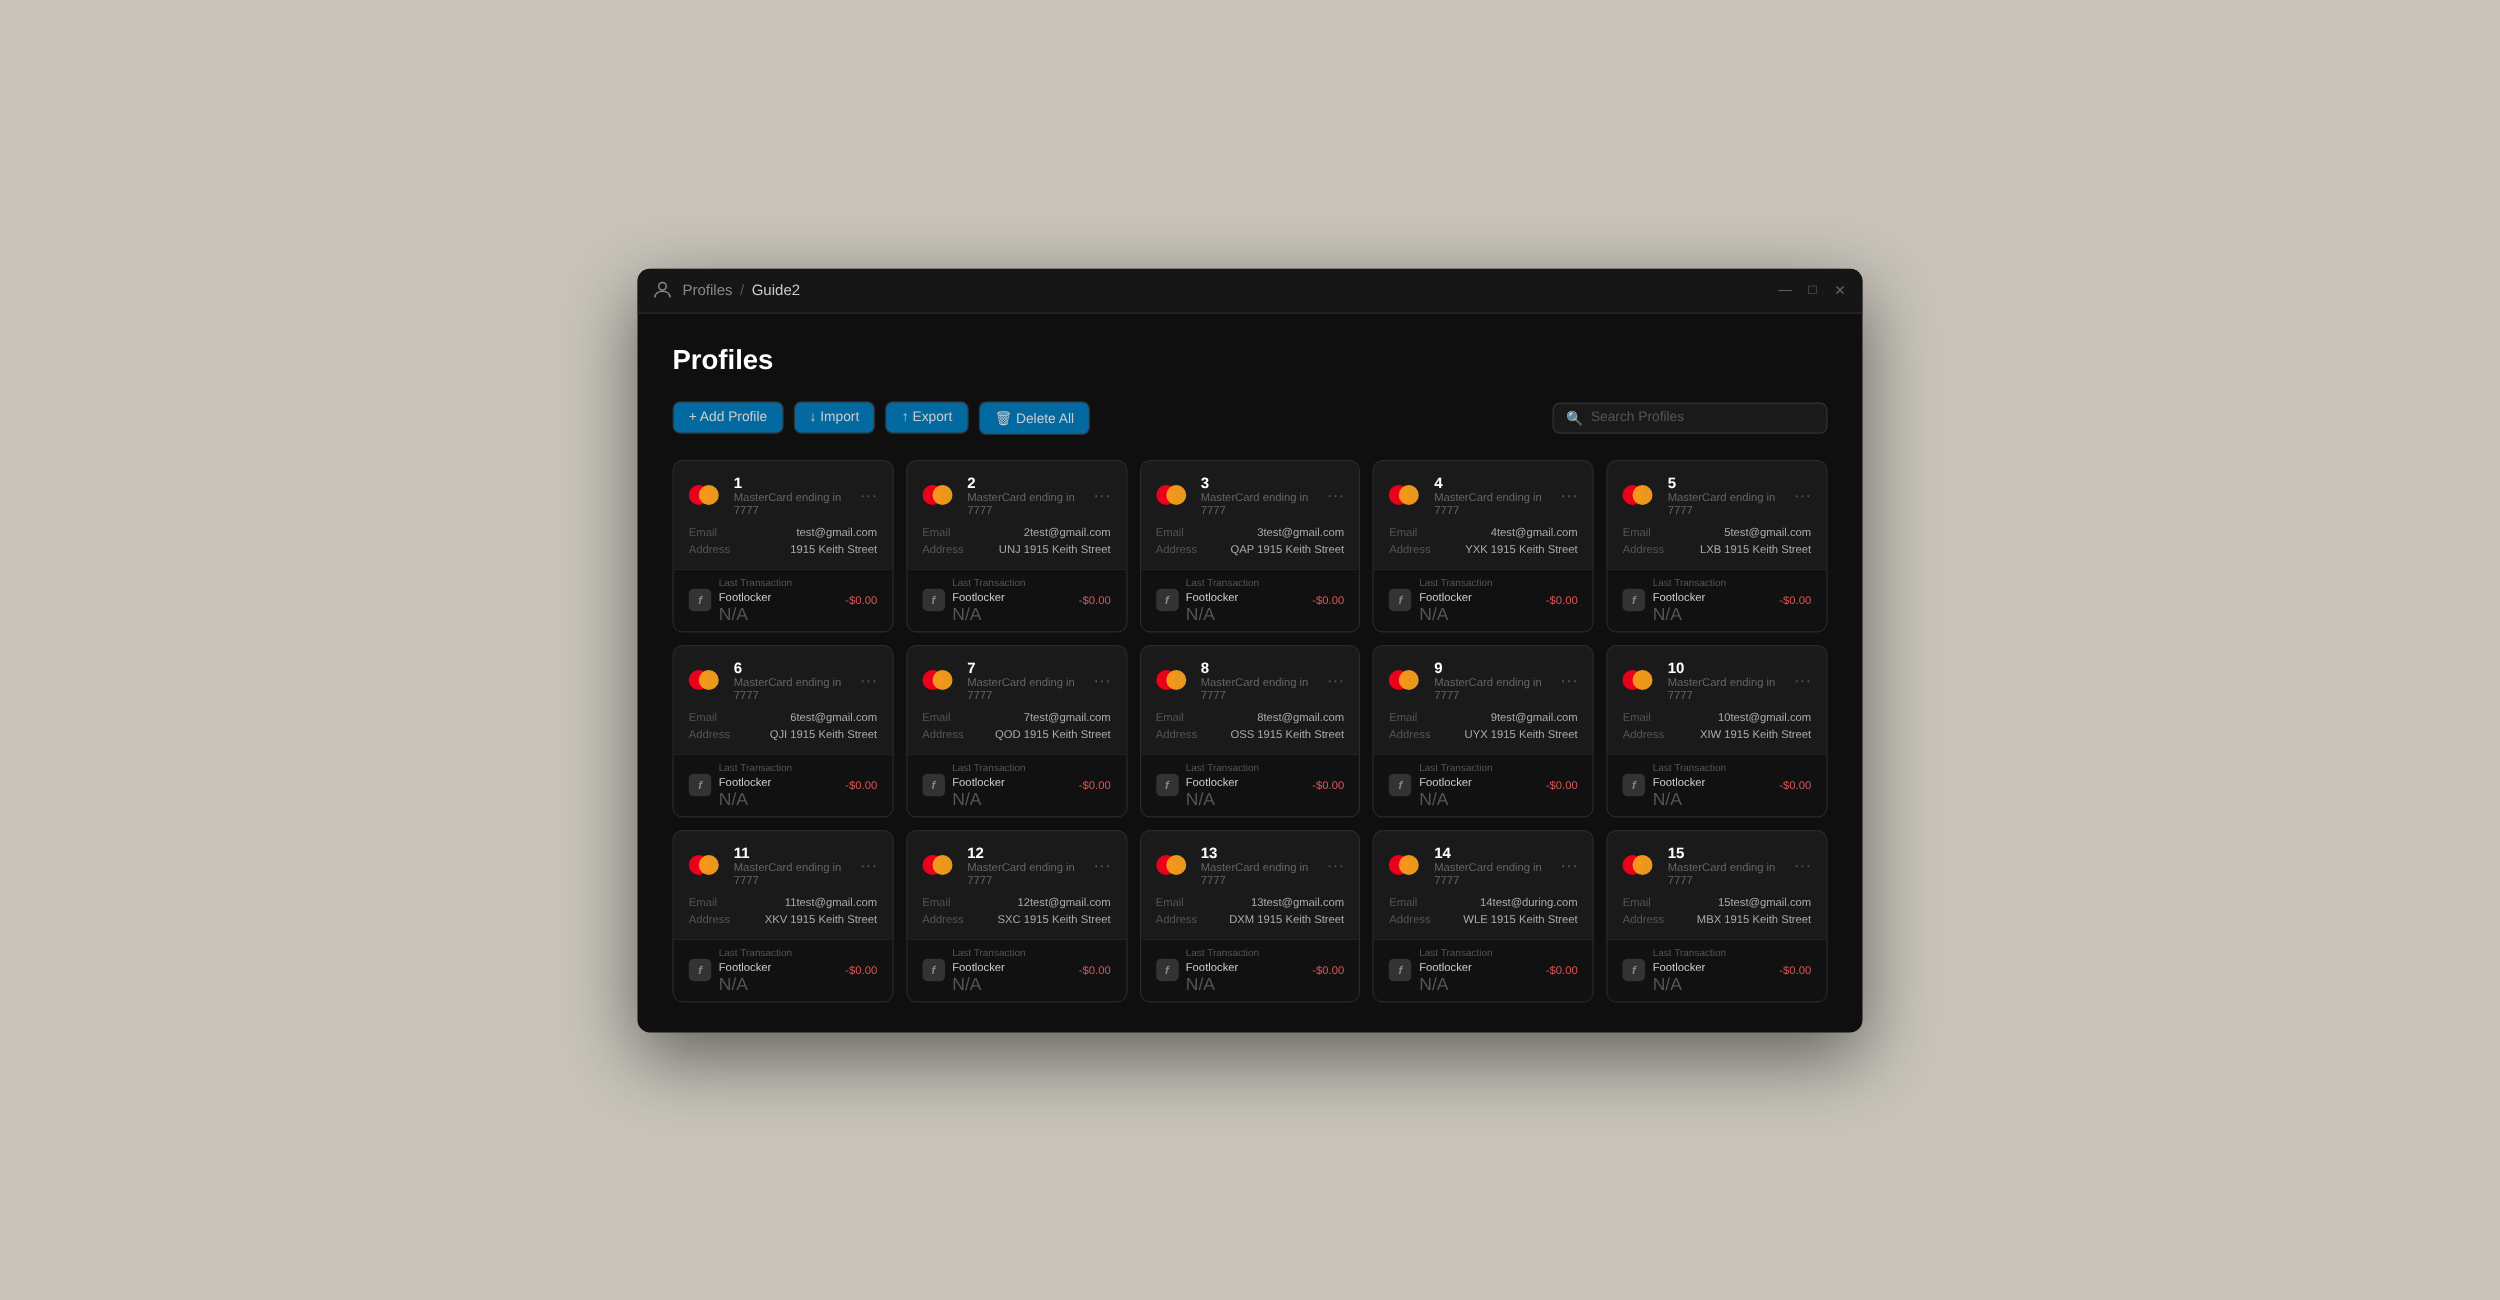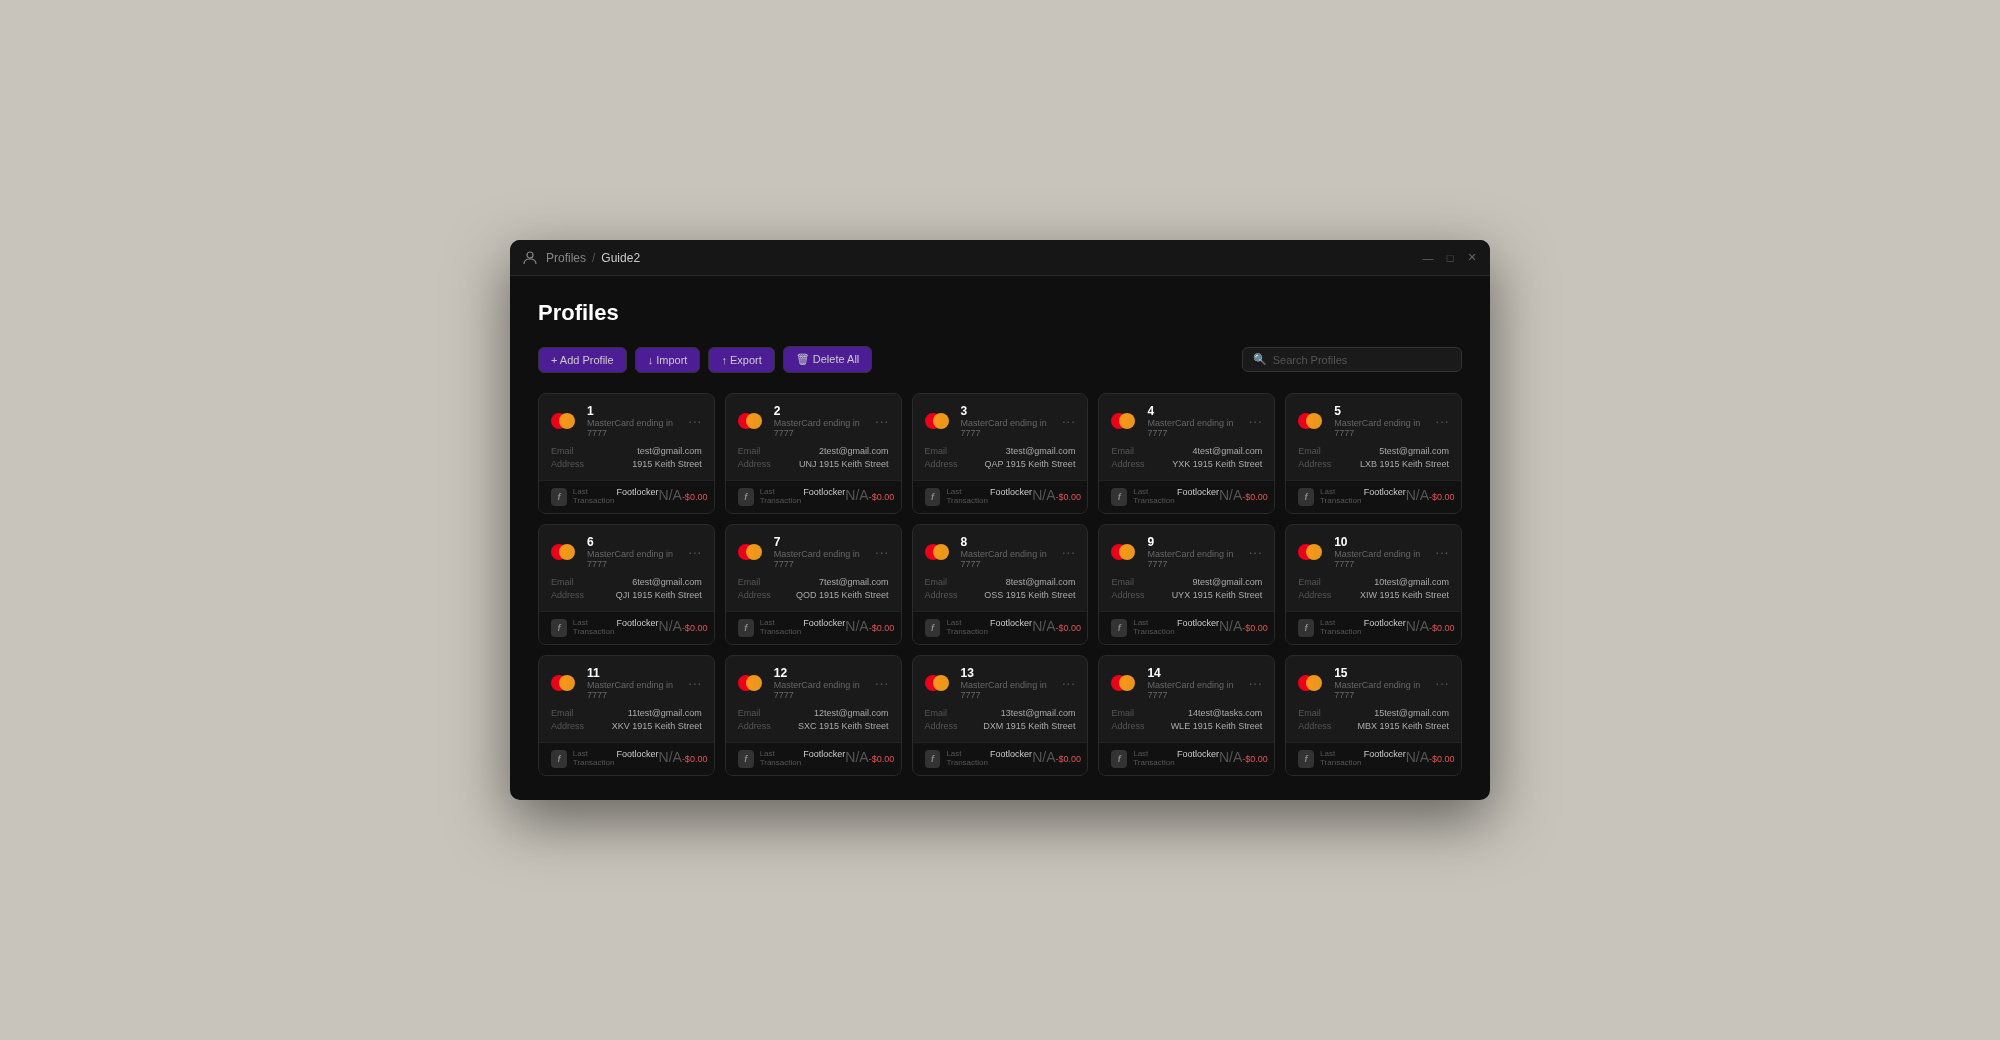--- a/index.html
+++ b/index.html
@@ -81,21 +81,21 @@
       max-width: 600px;
       line-height: 1.5;
     }
     .toolbar {
       display: flex;
       align-items: center;
       gap: 8px;
       margin-bottom: 20px;
     }
     .toolbar-btn {
-      background: #4c1d95;
+      background: #0369a1;
       border: 1px solid #333;
       color: #ccc;
       border-radius: 6px;
       padding: 6px 12px;
       font-size: 11px;
       cursor: pointer;
       display: flex;
       align-items: center;
       gap: 5px;
     }
@@ -216,21 +216,21 @@
       display: flex;
       align-items: center;
       justify-content: center;
       font-size: 9px;
       color: #888;
       font-style: italic;
       font-weight: bold;
     }
     .trans-info {
       display: flex;
-      flex-direction: row;
+      flex-direction: column;
     }
     .trans-name {
       font-size: 9px;
       color: #ccc;
     }
     .trans-sub {
       font-size: 14px;
       color: #555;
     }
     .trans-amount {
@@ -789,21 +789,21 @@
         <div class="card-number-info">
           <span class="card-num">14</span>
           <span class="card-type">MasterCard ending in 7777</span>
         </div>
       </div>
       <span class="card-menu">···</span>
     </div>
     <div class="card-body">
       <div class="card-field">
         <span class="field-label">Email</span>
-        <span class="field-value">14test@tasks.com</span>
+        <span class="field-value">14test@during.com</span>
       </div>
       <div class="card-field">
         <span class="field-label">Address</span>
         <span class="field-value">WLE 1915 Keith Street</span>
       </div>
     </div>
     <div class="card-transaction">
       <div class="trans-left">
         <div class="trans-icon">
                 <i>f</i>

